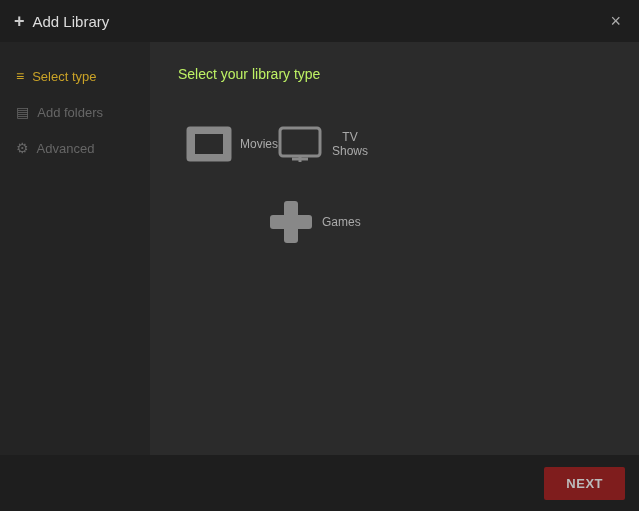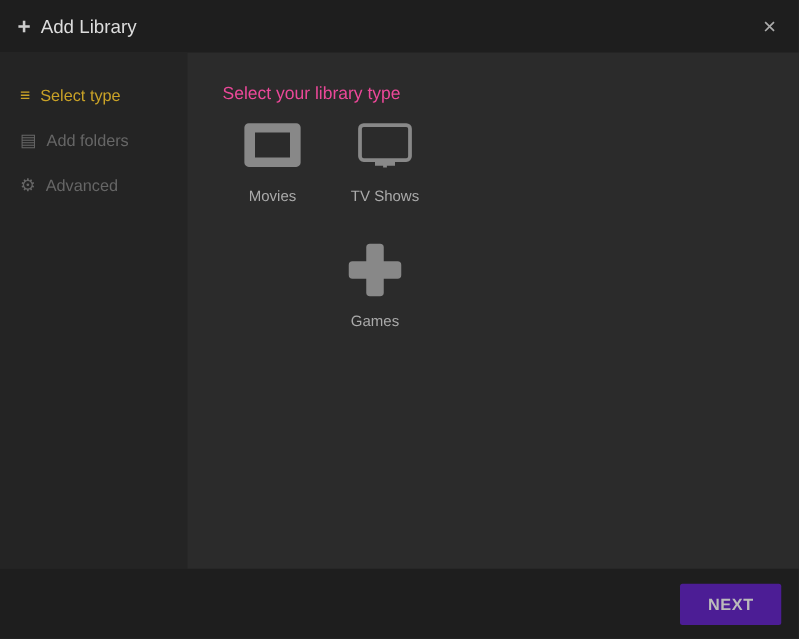--- a/index.html
+++ b/index.html
@@ -94,33 +94,34 @@
 
     .main-content {
       flex: 1;
       padding: 24px 28px;
       display: flex;
       flex-direction: column;
     }
 
     .section-title {
       font-size: 14px;
-      color: #ec4899;
+      color: #bef264;
+      margin-bottom: 28px;
     }
 
     .library-types {
       display: flex;
       flex-wrap: wrap;
       gap: 10px;
       align-items: flex-start;
     }
 
     .lib-item {
       display: flex;
-      flex-direction: column;
+      flex-direction: row;
       align-items: center;
       width: 80px;
       cursor: pointer;
       padding: 8px;
       border-radius: 4px;
       gap: 8px;
     }
 
     .lib-icon {
       width: 52px;
@@ -158,21 +159,21 @@
       border: none;
       padding: 9px 22px;
       font-size: 13px;
       font-weight: bold;
       cursor: pointer;
       border-radius: 2px;
       letter-spacing: 0.5px;
     }
 
     .btn-next {
-      background: #4c1d95;
+      background: #7f1d1d;
       color: #bbb;
       border: none;
       padding: 9px 22px;
       font-size: 13px;
       font-weight: bold;
       cursor: pointer;
       border-radius: 2px;
       letter-spacing: 0.5px;
     }
   </style>

